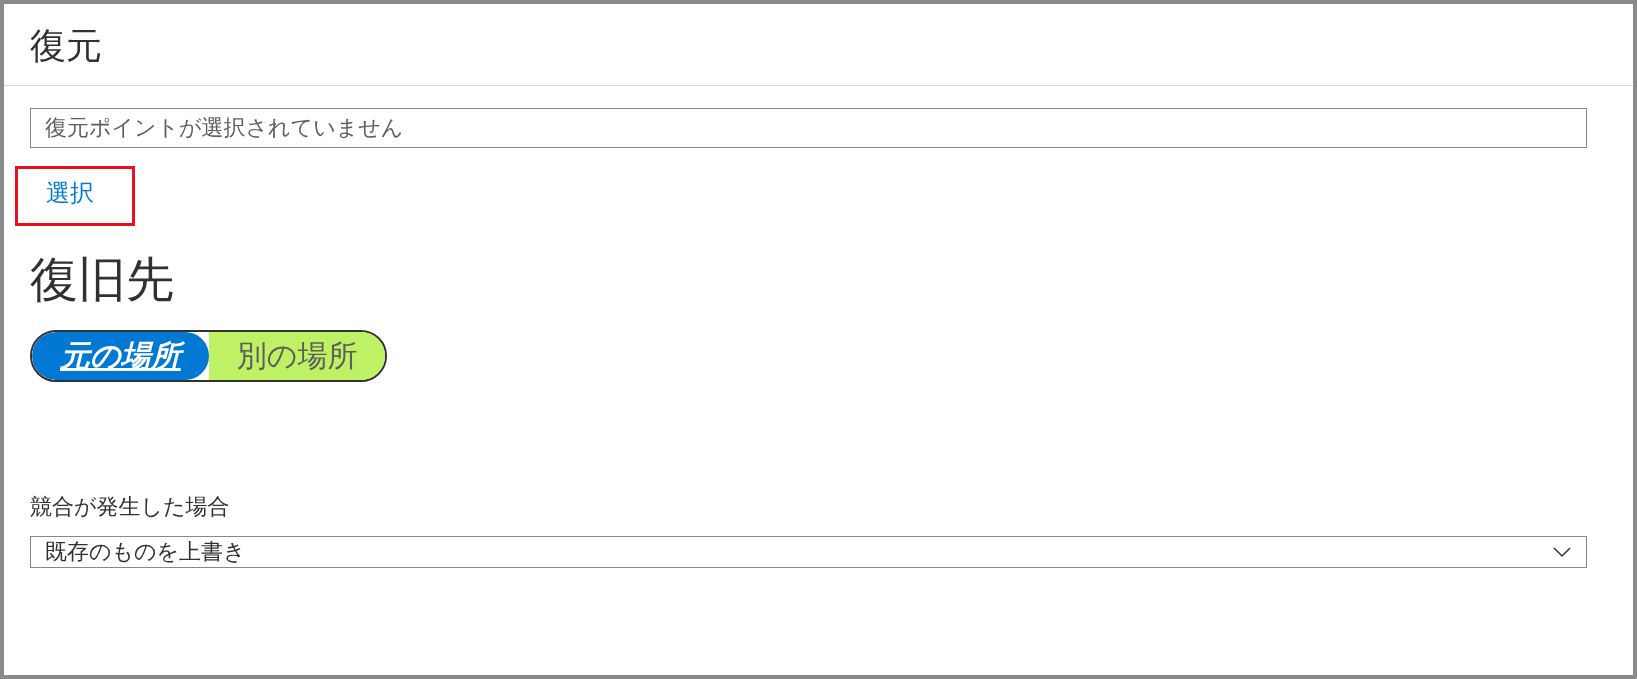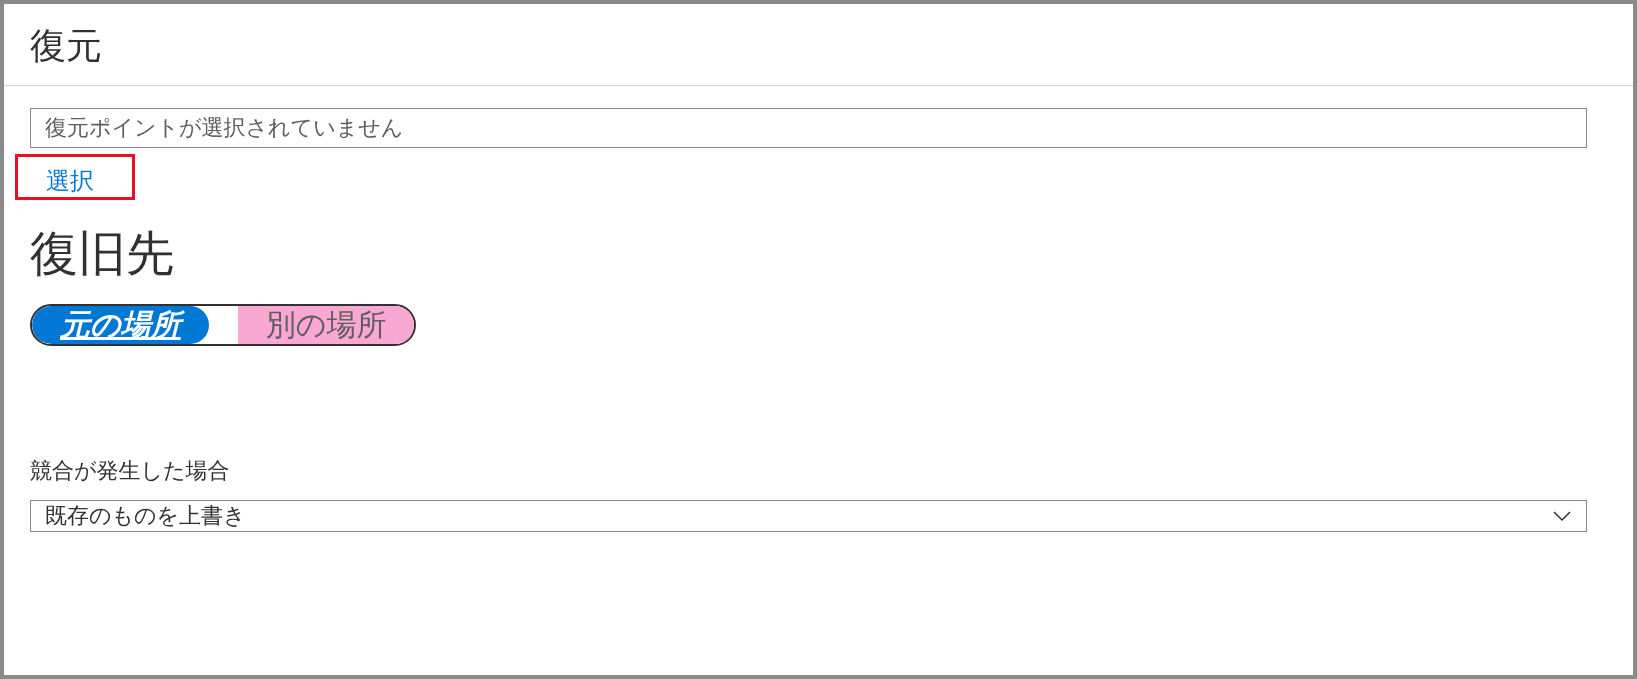--- a/index.html
+++ b/index.html
@@ -61,42 +61,42 @@
     background: #fff;
   }
   .text-input::placeholder { color: #605e5c; }
   .select-link-wrap {
     margin-top: 6px;
     margin-left: -15px;
   }
   .select-link-box {
     display: inline-block;
     border: 3px solid #e81123;
-    padding: 8px 38px 0 28px;
+    padding: 8px 38px 14px 28px;
+    margin-top: 12px;
   }
   .select-link {
     color: #0078d4;
     font-size: 24px;
     text-decoration: none;
     cursor: pointer;
   }
   .section-heading {
     font-size: 48px;
     font-weight: 400;
     color: #323130;
     margin-top: 22px;
     margin-bottom: 18px;
   }
   .pill-toggle {
     display: inline-flex;
     border: 2px solid #323130;
     border-radius: 999px;
     overflow: hidden;
-    height: 42px;
-    gap: 29px;
+    height: 52px;
   }
   .pill-option {
     display: flex;
     align-items: center;
     justify-content: center;
     font-size: 30px;
     padding: 0 28px;
     height: 100%;
     cursor: pointer;
     white-space: nowrap;
@@ -104,21 +104,21 @@
   }
   .pill-option.active {
     background: #0078d4;
     color: #fff;
     font-style: italic;
     font-weight: 600;
     text-decoration: underline;
     border-radius: 999px;
   }
   .pill-option.inactive {
-    background: #f9a8d4;
+    background: #bef264;
     color: #605e5c;
   }
   .conflict-section {
     margin-top: 110px;
   }
   .conflict-label {
     font-size: 22px;
     color: #323130;
     margin-bottom: 14px;
   }

